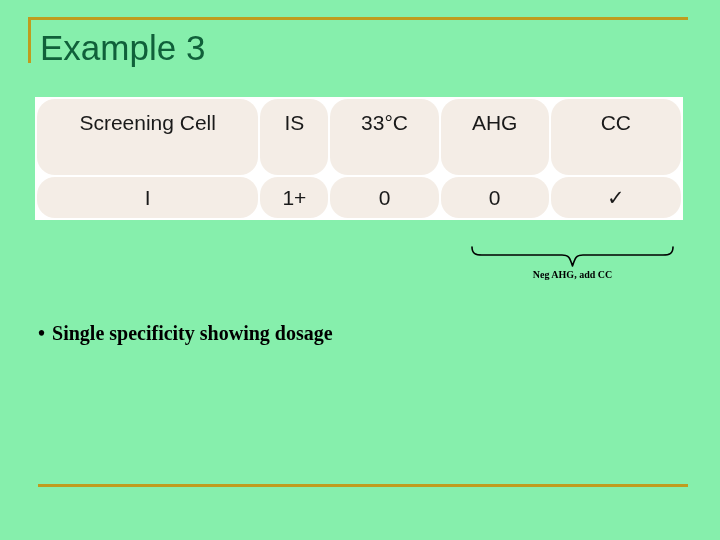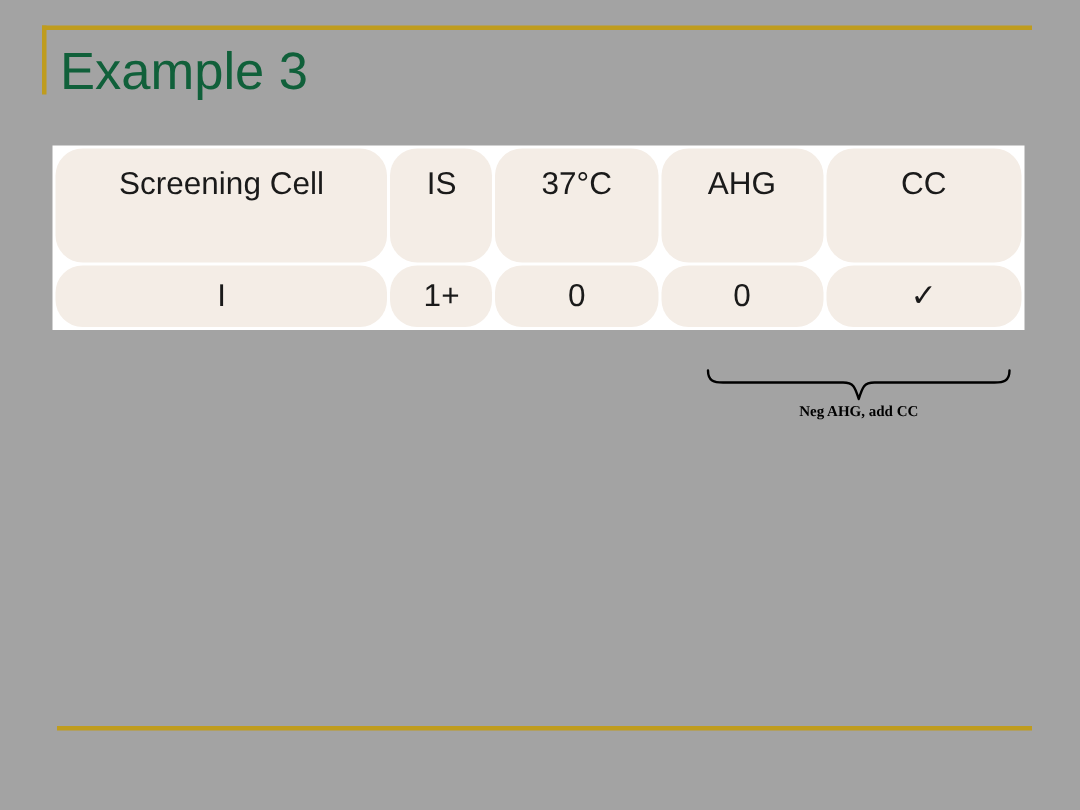--- a/index.html
+++ b/index.html
@@ -4,21 +4,21 @@
 <style>
   html, body {
     margin: 0;
     padding: 0;
     background: #ffffff;
   }
   #slide {
     position: relative;
     width: 720px;
     height: 540px;
-    background: #a3a3a3;
+    background: #86efac;
     overflow: hidden;
     font-family: "Liberation Sans", sans-serif;
   }
 
   
   #top-rule {
     position: absolute;
     left: 28px;
     top: 17px;
     width: 660px;
@@ -149,21 +149,21 @@
   <div id="left-stub"></div>
   <div id="bottom-rule"></div>
 
   <div id="page-title">Example 3</div>
 
   <table id="results-table">
     <thead>
       <tr>
         <th class="col-screen">Screening Cell</th>
         <th class="col-is">IS</th>
-        <th class="col-37">37°C</th>
+        <th class="col-37">33°C</th>
         <th class="col-ahg">AHG</th>
         <th class="col-cc">CC</th>
       </tr>
     </thead>
     <tbody>
       <tr>
         <td class="col-screen">I</td>
         <td class="col-is">1+</td>
         <td class="col-37">0</td>
         <td class="col-ahg">0</td>
@@ -174,14 +174,17 @@
 
   <div id="brace-group">
     <svg width="205" height="22" viewBox="0 0 205 22" fill="none">
       <path d="M2 1 C2 8, 6 9, 12 9 L92 9 C99 9, 100 12, 102.5 20 C105 12, 106 9, 113 9 L193 9 C199 9, 203 8, 203 1" stroke="#000000" stroke-width="1.6" fill="none" stroke-linecap="round" stroke-linejoin="round"></path>
     </svg>
   </div>
 
   <div id="brace-label">Neg AHG, add CC</div>
 
 
+  <div class="bullet-line" id="bullet-1">
+    <span class="bullet-dot">•</span><span>Single specificity showing dosage</span>
+  </div>
 
 </div>
 
 </body></html>

